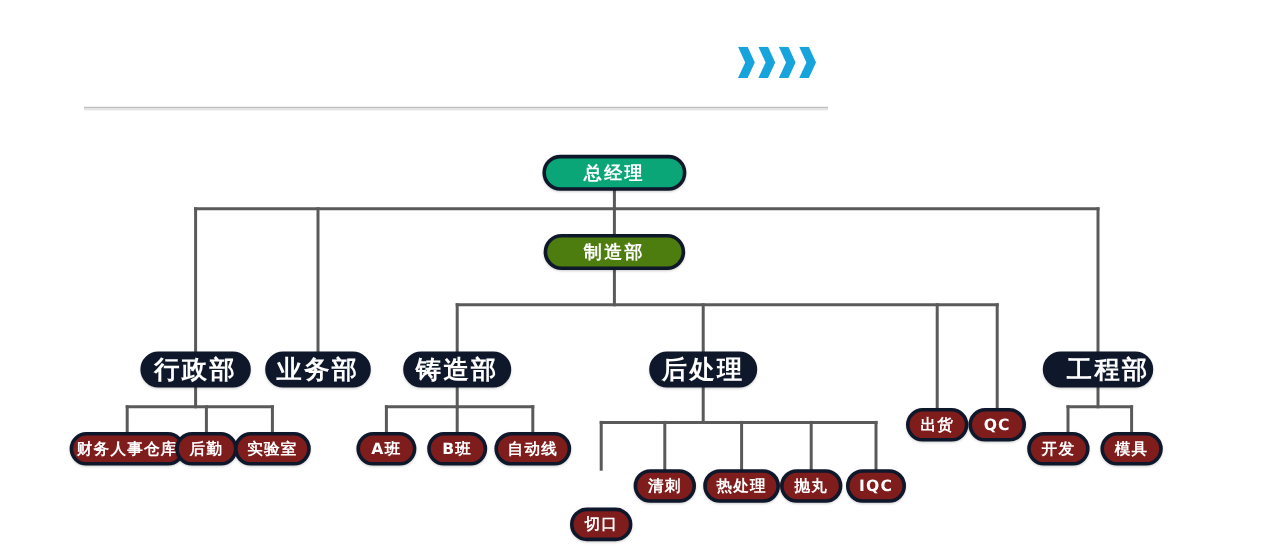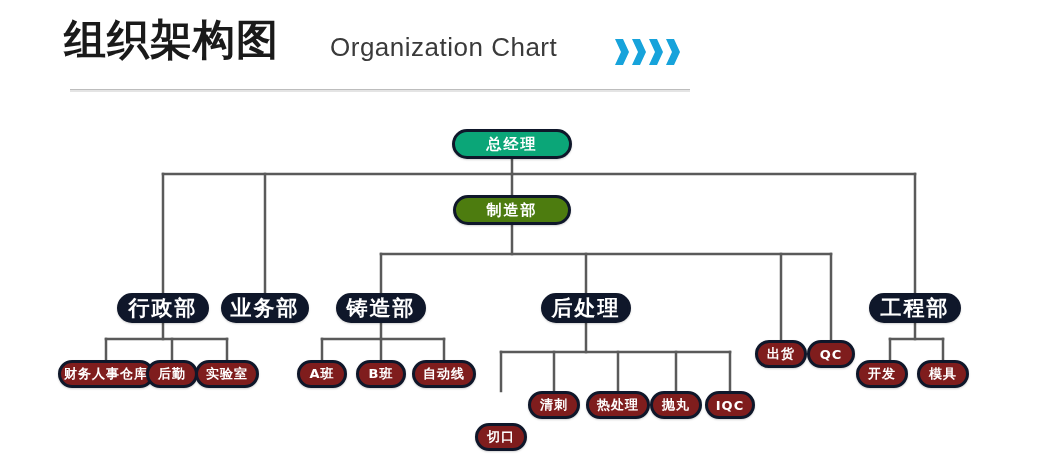--- a/index.html
+++ b/index.html
@@ -114,22 +114,20 @@
   .node.lvl-leaf {
     background: #7f1d1d;
     font-size: 13px;
     letter-spacing: 1px;
   }
 </style>
 </head>
 <body>
 
 <div id="header">
-  <div id="title-zh">组织架构图</div>
-  <div id="title-en">Organization Chart</div>
   <div id="chevrons">
     <svg class="chevron" viewBox="0 0 16 26">
       <path d="M1,0 L9,0 L15,13 L9,26 L1,26 L7,13 Z" fill="#17a3db"></path>
     </svg>
     <svg class="chevron" viewBox="0 0 16 26">
       <path d="M1,0 L9,0 L15,13 L9,26 L1,26 L7,13 Z" fill="#17a3db"></path>
     </svg>
     <svg class="chevron" viewBox="0 0 16 26">
       <path d="M1,0 L9,0 L15,13 L9,26 L1,26 L7,13 Z" fill="#17a3db"></path>
     </svg>
@@ -188,21 +186,21 @@
       </div>
       <div class="node lvl-mid" style="left: 221px; top: 293px; width: 88px; height: 30px; justify-content: center;">
         <span>业务部</span>
       </div>
       <div class="node lvl-mid" style="left: 336px; top: 293px; width: 90px; height: 30px;">
         <span>铸造部</span>
       </div>
       <div class="node lvl-mid" style="left: 541px; top: 293px; width: 90px; height: 30px;">
         <span>后处理</span>
       </div>
-      <div class="node lvl-mid" style="left: 869px; top: 293px; width: 92px; height: 30px;">
+      <div class="node lvl-mid" style="left: 869px; top: 293px; width: 92px; height: 30px; justify-content: flex-end;">
         <span>工程部</span>
       </div>
       <div class="node lvl-leaf" style="left: 58px; top: 360px; width: 96px; height: 28px;">
         <span>财务人事仓库</span>
       </div>
       <div class="node lvl-leaf" style="left: 146px; top: 360px; width: 52px; height: 28px;">
         <span>后勤</span>
       </div>
       <div class="node lvl-leaf" style="left: 195px; top: 360px; width: 64px; height: 28px;">
         <span>实验室</span>

